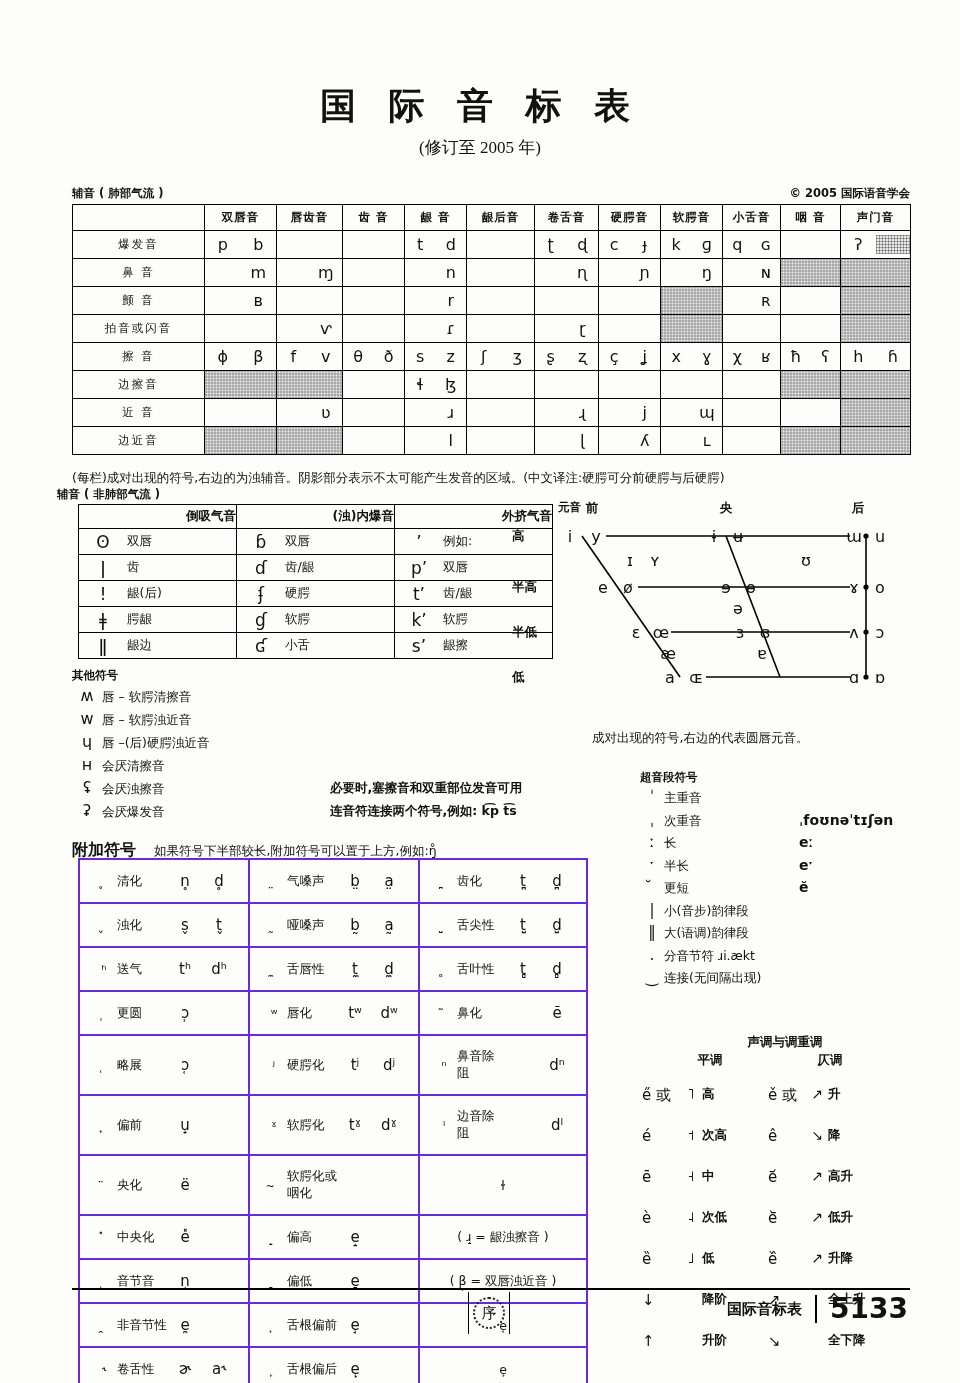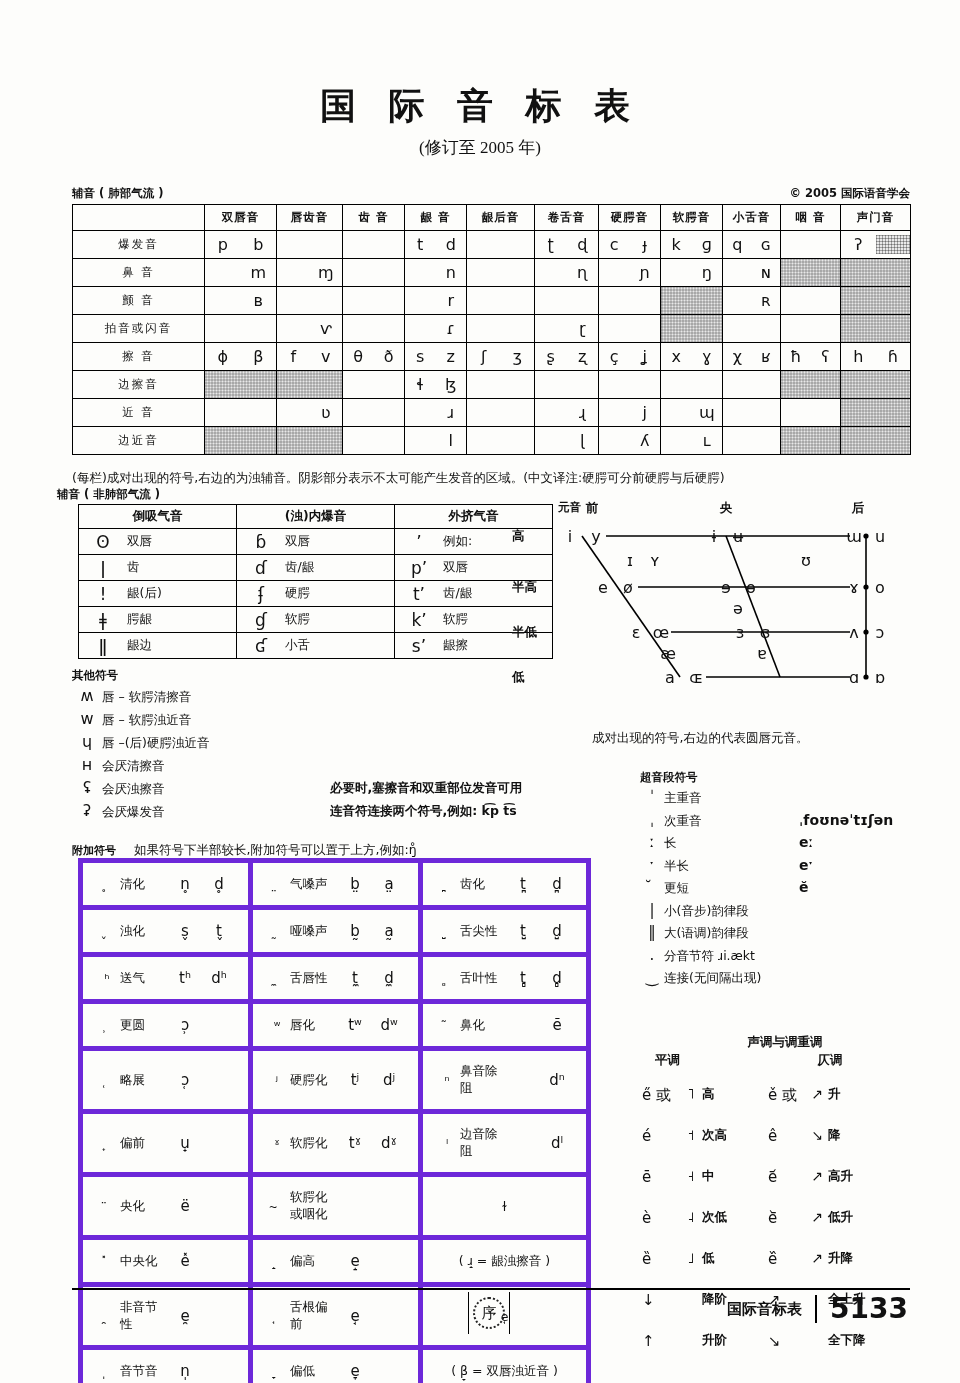--- a/index.html
+++ b/index.html
@@ -100,21 +100,21 @@
   
   #nonpul-label { position:absolute; left:57px; top:487px; }
   table.nonpul {
     position:absolute; left:78px; top:504px;
     border-collapse:collapse; width:474px; table-layout:fixed;
     font-size:13px;
   }
   table.nonpul td, table.nonpul th { border:1px solid #000; padding:0; height:26px; }
   table.nonpul th {
     font-family:"DejaVu Sans", sans-serif; font-weight:bold; font-size:12.5px;
-    text-align:center; height:24px;
+    text-align:right; height:24px;
   }
   .np-cell { display:flex; align-items:center; height:100%; }
   .np-sym { width:48px; text-align:center; font-size:17px; font-family:"DejaVu Sans", sans-serif; }
   .np-txt { font-family:"DejaVu Sans", sans-serif; font-size:12.5px; }
 
   
   #vowel-label { position:absolute; left:558px; top:500px; }
   #vowel-box { position:absolute; left:558px; top:512px; width:360px; height:190px; }
   #vowel-box svg { position:absolute; left:0; top:0; }
   .v-sym {
@@ -138,48 +138,48 @@
   #other-label { position:absolute; left:72px; top:668px; }
   .os-col { position:absolute; font-size:12.5px; }
   .os-row { display:flex; align-items:baseline; height:23px; }
   .os-sym { width:30px; text-align:center; font-size:16px; font-family:"DejaVu Sans", serif; }
   .os-sym.wide { width:52px; text-align:left; padding-left:2px;}
   .os-txt { font-family:"DejaVu Sans", sans-serif; font-size:12.5px; }
   .os-plain { font-family:"DejaVu Sans", sans-serif; font-size:12.5px; height:23px;}
 
   
   #dia-head { position:absolute; left:72px; top:840px; }
-  #dia-head .hd { font-family:"DejaVu Sans", sans-serif; font-weight:bold; font-size:11px; }
+  #dia-head .hd { font-family:"DejaVu Sans", sans-serif; font-weight:bold; font-size:16px; }
   #dia-head .tx { font-family:"DejaVu Sans", sans-serif; font-size:12.5px; }
   table.dia {
     position:absolute; left:78px; top:858px;
     border-collapse:collapse; width:508px; table-layout:fixed; 
   }
-  table.dia td { border:5px solid #6d28d9; padding:12px; height:31px; }
+  table.dia td { border:2px solid #6d28d9; padding:12px; height:31px; }
   .d-cell { display:flex; align-items:center; height:100%; }
   .d-mark { width:24px; text-align:center; font-size:13px; font-family:"DejaVu Sans", serif; }
   .d-name { flex:1; font-family:"DejaVu Sans", sans-serif; font-size:12.5px; padding-left:1px;}
   .d-ex { width:34px; text-align:center; font-size:15px; font-family:"DejaVu Sans", serif; }
   .d-ex2 { width:34px; text-align:center; font-size:15px; font-family:"DejaVu Sans", serif; }
   .d-full { text-align:center; font-family:"DejaVu Sans", sans-serif; font-size:12.5px; }
 
   
   #supra-label { position:absolute; left:640px; top:770px; }
   .sp-row { display:flex; align-items:baseline; height:22.5px; }
   .sp-sym { width:24px; text-align:center; font-size:15px; font-family:"DejaVu Sans", serif; }
   .sp-txt { font-family:"DejaVu Sans", sans-serif; font-size:12.5px; width:135px; }
   .sp-ex { font-family:"DejaVu Sans", serif; font-size:14px; font-weight:bold; }
   #supra-list { position:absolute; left:640px; top:788px; width:300px; }
 
   
   #tone-title {
     position:absolute; left:640px; top:1034px; width:290px; text-align:center;
     font-family:"DejaVu Sans", sans-serif; font-weight:bold; font-size:12.5px;
   }
-  #tone-sub-l { position:absolute; left:655px; top:1052px; width:110px; text-align:left;
+  #tone-sub-l { position:absolute; left:655px; top:1052px; width:110px; text-align:center;
     font-family:"DejaVu Sans", sans-serif; font-weight:bold; font-size:12.5px;}
   #tone-sub-r { position:absolute; left:775px; top:1052px; width:110px; text-align:center;
     font-family:"DejaVu Sans", sans-serif; font-weight:bold; font-size:12.5px;}
   #tone-left  { position:absolute; left:642px; top:1070px; width:140px; }
   #tone-right { position:absolute; left:768px; top:1070px; width:150px; }
   .tn-row { display:flex; height:25px;margin-top:16px; }
   .tn-a { width:38px; text-align:left; font-size:15px; font-family:"DejaVu Sans", serif; }
   .tn-b { width:22px; text-align:center; font-size:14px; font-family:"DejaVu Sans", serif; }
   .tn-c { font-family:"DejaVu Sans", sans-serif; font-size:12.5px; font-weight:bold; }
 
@@ -1217,57 +1217,57 @@
               <div class="d-ex2"></div>
             </div>
           </td>
           <td>
             <div class="d-full">( ɹ̝ = 龈浊擦音 )</div>
           </td>
         </tr>
         <tr>
           <td>
             <div class="d-cell">
+              <div class="d-mark">̩</div>
+              <div class="d-name">音节音</div>
+              <div class="d-ex">n̩</div>
+              <div class="d-ex2"></div>
+            </div>
+          </td>
+          <td>
+            <div class="d-cell">
+              <div class="d-mark">̞</div>
+              <div class="d-name">偏低</div>
+              <div class="d-ex">e̞</div>
+              <div class="d-ex2"></div>
+            </div>
+          </td>
+          <td>
+            <div class="d-full">( β̞ = 双唇浊近音 )</div>
+          </td>
+        </tr>
+        <tr>
+          <td>
+            <div class="d-cell">
               <div class="d-mark">̯</div>
               <div class="d-name">非音节性</div>
               <div class="d-ex">e̯</div>
               <div class="d-ex2"></div>
             </div>
           </td>
           <td>
             <div class="d-cell">
               <div class="d-mark">̘</div>
               <div class="d-name">舌根偏前</div>
               <div class="d-ex">e̘</div>
               <div class="d-ex2"></div>
             </div>
           </td>
           <td>
             <div class="d-full">e̘</div>
-          </td>
-        </tr>
-        <tr>
-          <td>
-            <div class="d-cell">
-              <div class="d-mark">̩</div>
-              <div class="d-name">音节音</div>
-              <div class="d-ex">n̩</div>
-              <div class="d-ex2"></div>
-            </div>
-          </td>
-          <td>
-            <div class="d-cell">
-              <div class="d-mark">̞</div>
-              <div class="d-name">偏低</div>
-              <div class="d-ex">e̞</div>
-              <div class="d-ex2"></div>
-            </div>
-          </td>
-          <td>
-            <div class="d-full">( β̞ = 双唇浊近音 )</div>
           </td>
         </tr>
         <tr>
           <td>
             <div class="d-cell">
               <div class="d-mark">˞</div>
               <div class="d-name">卷舌性</div>
               <div class="d-ex">ɚ</div>
               <div class="d-ex2">a˞</div>
             </div>

